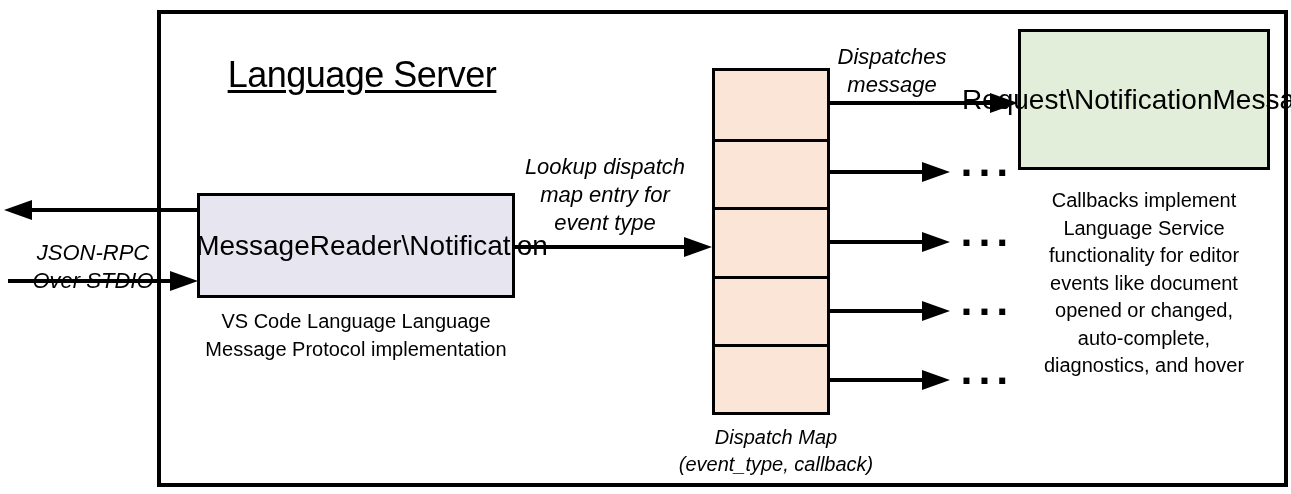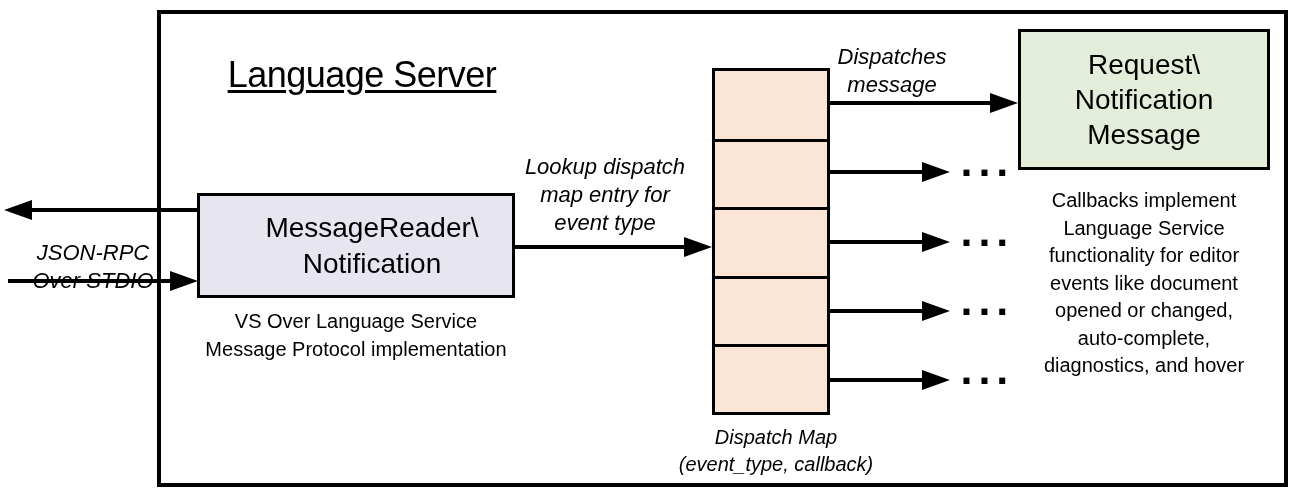--- a/index.html
+++ b/index.html
@@ -26,21 +26,21 @@
     text-align: center;
     font-size: 36px;
     letter-spacing: -0.5px;
     text-decoration: underline;
     text-decoration-thickness: 3px;
     text-underline-offset: 3px;
   }
 
   .node {
     border: 3px solid var(--line, #000);
-    display: flex; flex-direction: column;
+    display: flex; flex-direction: row;
     align-items: center; justify-content: center;
     text-align: center;
   }
   .reader-box {
     left: 197px; top: 193px; width: 318px; height: 105px;
     background: var(--reader_fill, #e7e6f0);
     font-size: 28px; line-height: 36px; padding-left: 32px;
   }
   .callback-box {
     left: 1018px; top: 29px; width: 252px; height: 141px;
@@ -135,21 +135,21 @@
     <div>JSON-RPC</div>
     <div>Over STDIO</div>
   </div>
 
   <div class="abs node reader-box">
     <div>MessageReader\</div>
     <div>Notification</div>
   </div>
 
   <div class="abs caption reader-caption">
-    <div>VS Over Language Service</div>
+    <div>VS Code Language Language</div>
     <div>Message Protocol implementation</div>
   </div>
 
   <div class="abs note lookup-note">
     <div>Lookup dispatch</div>
     <div>map entry for</div>
     <div>event type</div>
   </div>
 
   <div class="abs dispatch-map">

